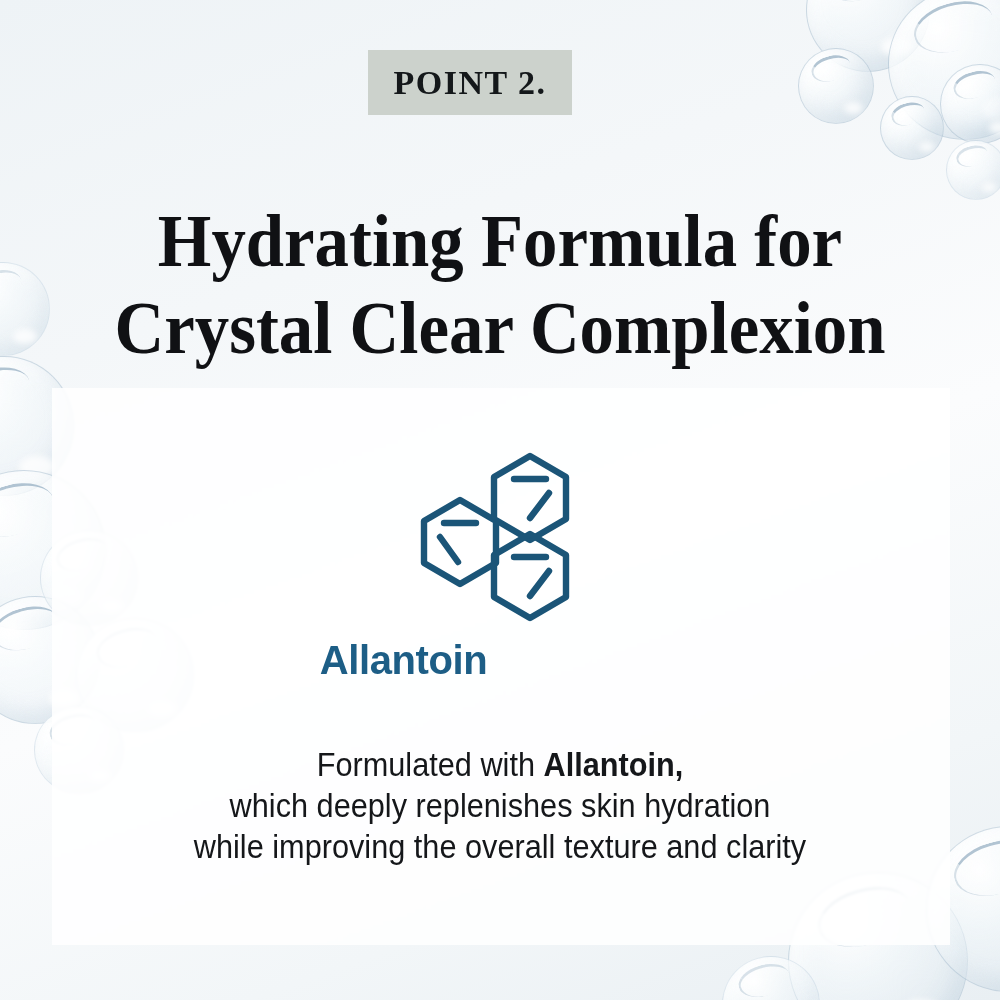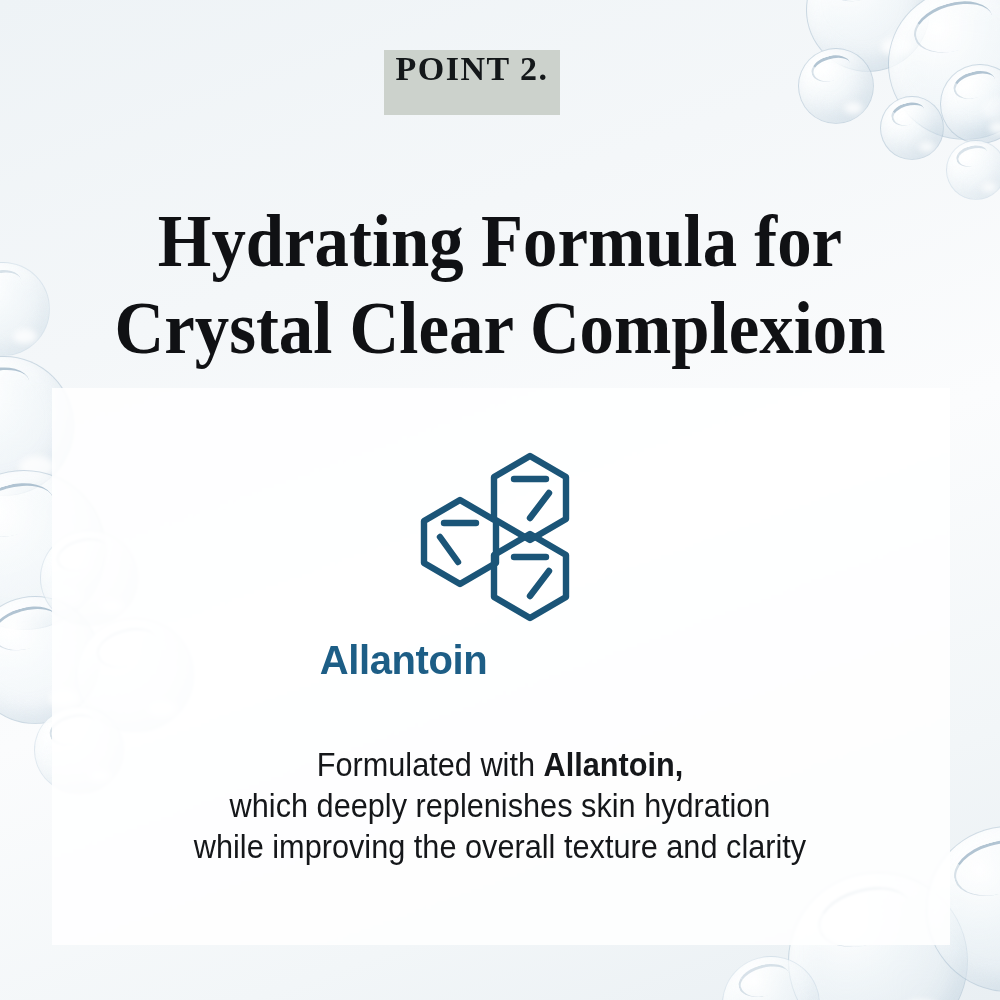--- a/index.html
+++ b/index.html
@@ -72,26 +72,27 @@
     border-color: rgba(168,190,207,0.26);
     box-shadow:
       inset -5px -7px 16px rgba(170,193,210,0.20),
       inset 7px 9px 18px rgba(255,255,255,0.85);
   }
   .bub.soft::before { border-top-color: rgba(140,168,190,0.32); }
 
   
   #point-badge {
     position: absolute;
-    left: 384px;
+    left: 368px;
     top: 50px;
-    width: 176px;
+    width: 204px;
     height: 65px;
     background: #ccd2cc;
     display: flex;
+    align-items: center;
     justify-content: center;
   }
   #point-badge .badge-text {
     font-family: "Liberation Serif", serif;
     font-weight: 700;
     font-size: 34px;
     letter-spacing: 1.5px;
     color: #14181a;
   }
 

